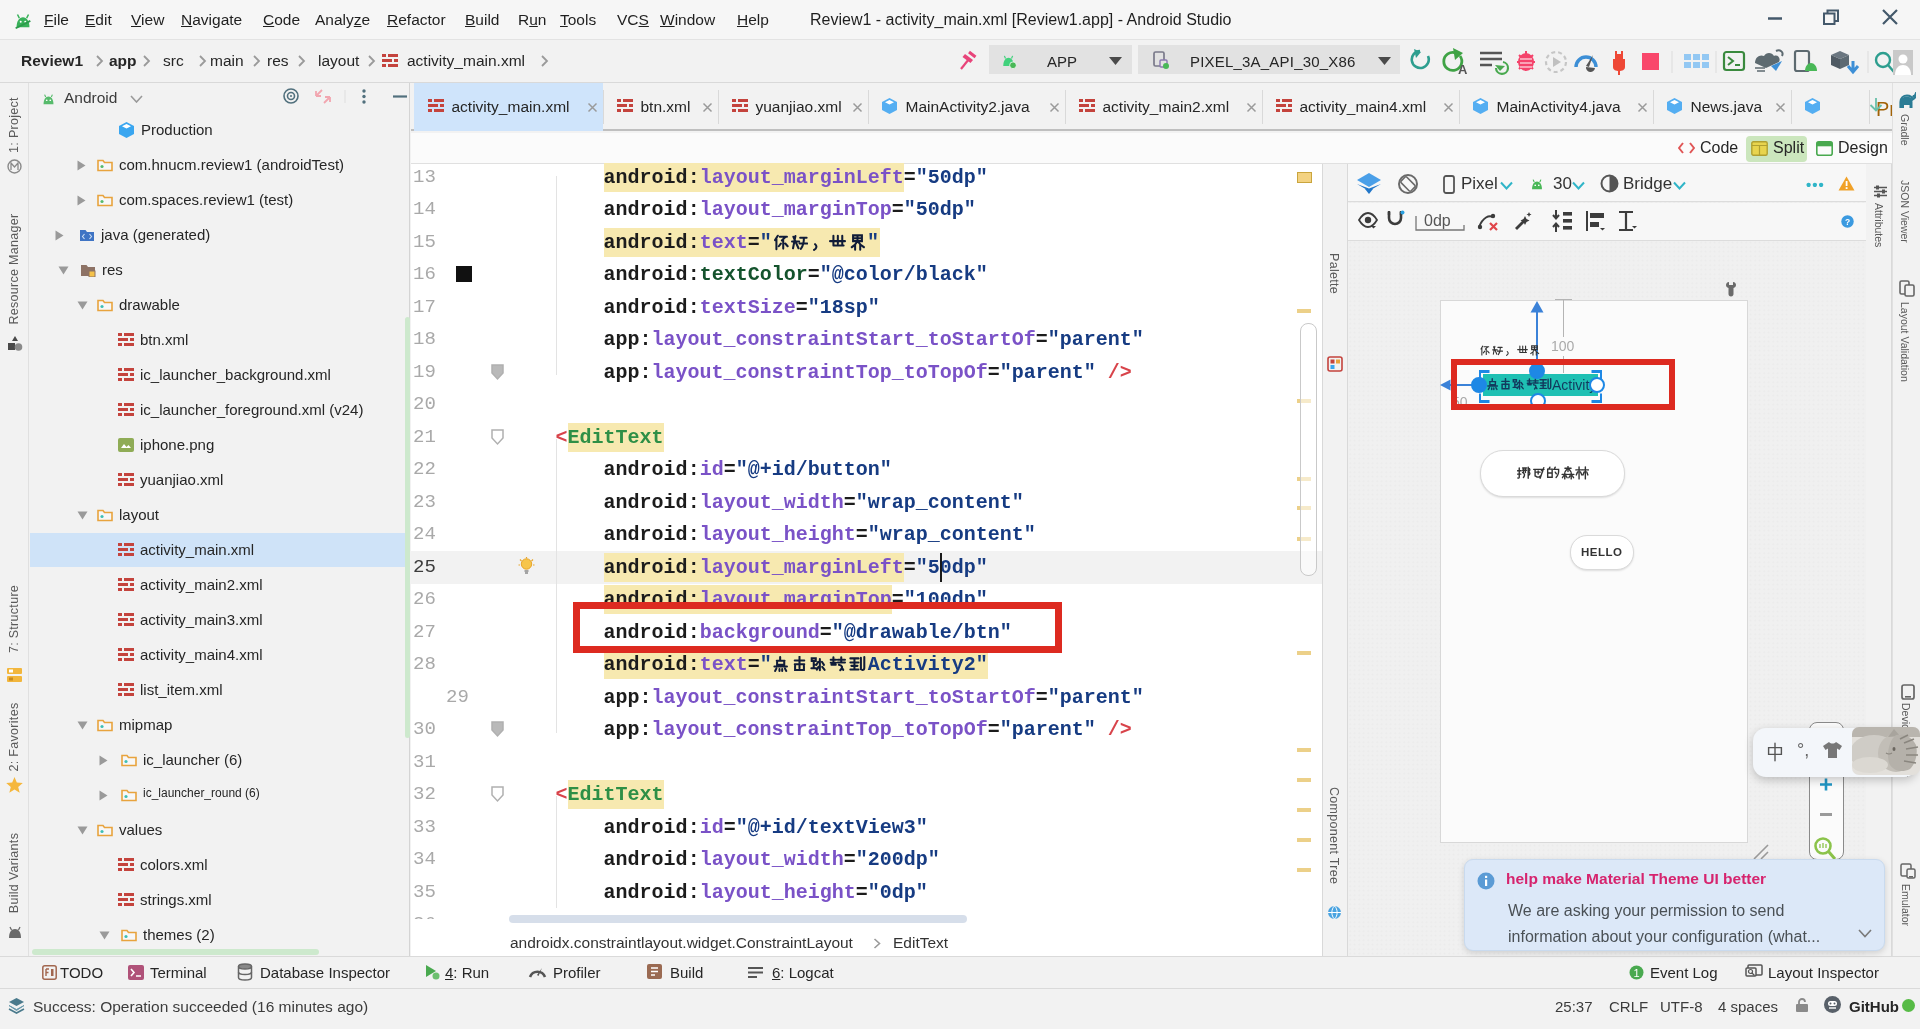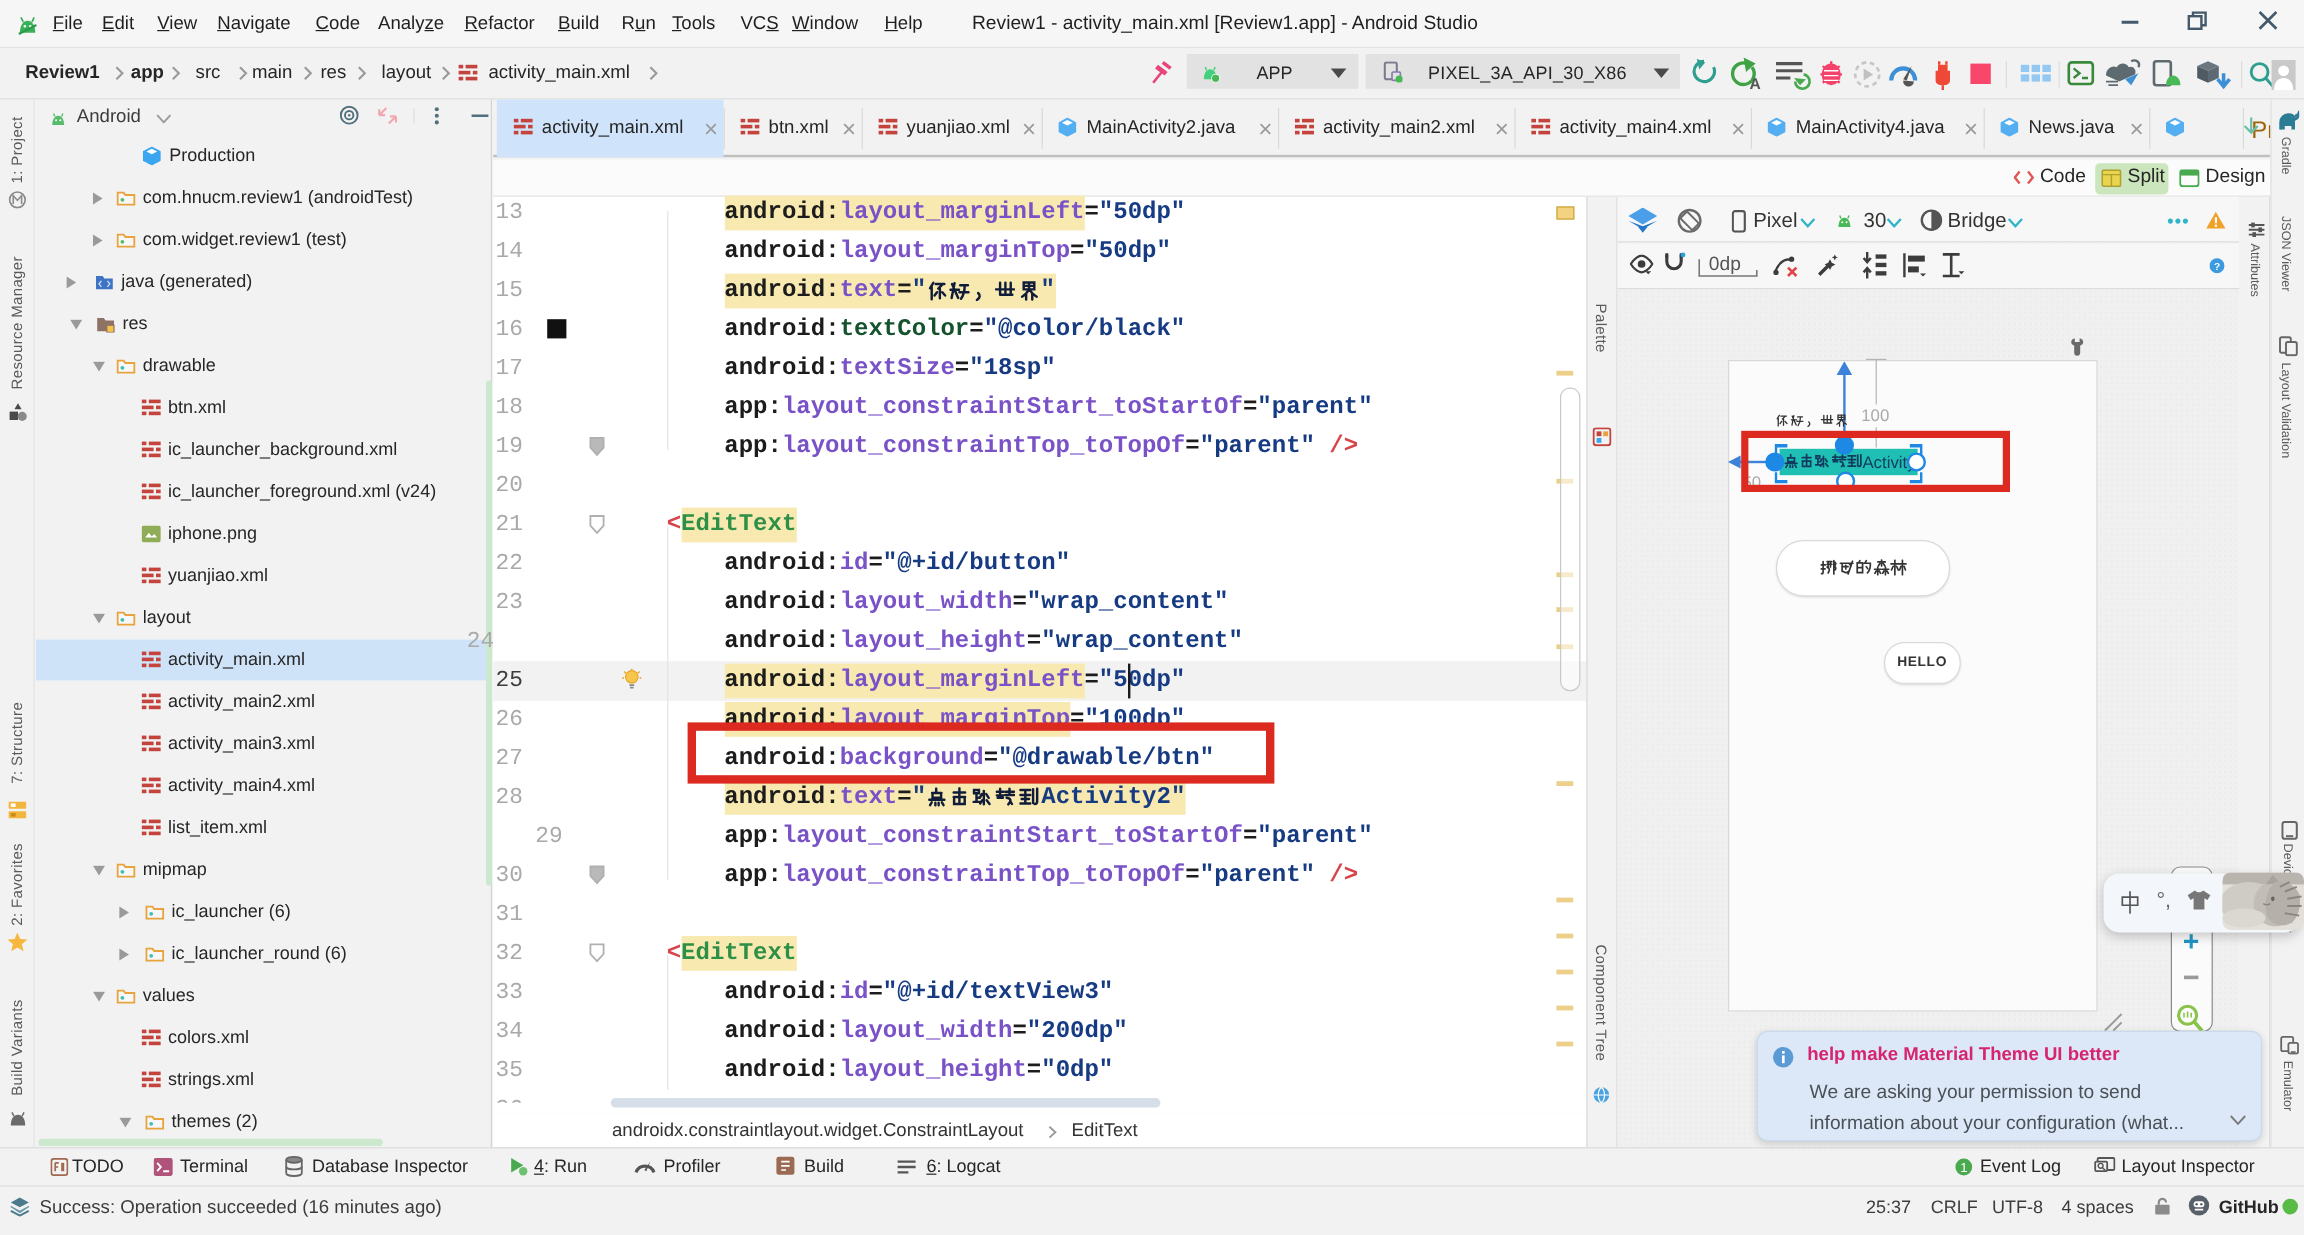--- a/index.html
+++ b/index.html
@@ -294,21 +294,21 @@
     <path d="M0.5 0.5 L8.5 5.5 L0.5 10.5 Z" fill="#9a9a9a"></path>
   </svg>
 <div class="abs" style="left:119px;top:156px;font-size:15px;color:#262626">com.hnucm.review1 (androidTest)</div>
 <svg class="abs" style="left:97px;top:193px" width="16" height="14" viewBox="0 0 16 14">
     <path d="M1 2.5 H6 L7.5 4.5 H15 V12.5 H1 Z" fill="#f7f7f7" stroke="#e8a33d" stroke-width="1.6"></path>
     <circle cx="5" cy="8.5" r="1.6" fill="#57bb6c"></circle>
   </svg>
 <svg class="abs" style="left:77px;top:195px" width="9" height="11" viewBox="0 0 9 11">
     <path d="M0.5 0.5 L8.5 5.5 L0.5 10.5 Z" fill="#9a9a9a"></path>
   </svg>
-<div class="abs" style="left:119px;top:191px;font-size:15px;color:#262626">com.widget.review1 (test)</div>
+<div class="abs" style="left:119px;top:191px;font-size:15px;color:#262626">com.spaces.review1 (test)</div>
 <svg class="abs" style="left:79px;top:228px" width="16" height="14" viewBox="0 0 16 14">
     <path d="M1 2 H6.5 L8 4 H15 V13 H1 Z" fill="#3f74c4"></path>
     <path d="M5.5 6 L3.5 8.5 L5.5 11 M10.5 6 L12.5 8.5 L10.5 11" stroke="#cfe0f5" stroke-width="1.1" fill="none"></path>
   </svg>
 <svg class="abs" style="left:55px;top:230px" width="9" height="11" viewBox="0 0 9 11">
     <path d="M0.5 0.5 L8.5 5.5 L0.5 10.5 Z" fill="#9a9a9a"></path>
   </svg>
 <div class="abs" style="left:101px;top:226px;font-size:15px;color:#262626">java (generated)</div>
 <svg class="abs" style="left:80px;top:263px" width="16" height="14" viewBox="0 0 16 14">
     <path d="M1 2 H6.5 L8 4 H15 V13 H1 Z" fill="#8d7265"></path>
@@ -454,21 +454,21 @@
     <path d="M0.5 0.5 L8.5 5.5 L0.5 10.5 Z" fill="#9a9a9a"></path>
   </svg>
 <div class="abs" style="left:143px;top:751px;font-size:15px;color:#262626">ic_launcher (6)</div>
 <svg class="abs" style="left:121px;top:788px" width="16" height="14" viewBox="0 0 16 14">
     <path d="M1 2.5 H6 L7.5 4.5 H15 V12.5 H1 Z" fill="#f7f7f7" stroke="#e8a33d" stroke-width="1.6"></path>
     <circle cx="5" cy="8.5" r="1.6" fill="#3fbfb4"></circle>
   </svg>
 <svg class="abs" style="left:99px;top:790px" width="9" height="11" viewBox="0 0 9 11">
     <path d="M0.5 0.5 L8.5 5.5 L0.5 10.5 Z" fill="#9a9a9a"></path>
   </svg>
-<div class="abs" style="left:143px;top:786px;font-size:15px;color:#262626">ic_launcher_round (6)</div>
+<div class="abs" style="left:143px;top:786px;font-size:12px;color:#262626">ic_launcher_round (6)</div>
 <svg class="abs" style="left:97px;top:823px" width="16" height="14" viewBox="0 0 16 14">
     <path d="M1 2.5 H6 L7.5 4.5 H15 V12.5 H1 Z" fill="#f7f7f7" stroke="#e8a33d" stroke-width="1.6"></path>
     <circle cx="5" cy="8.5" r="1.6" fill="#3fbfb4"></circle>
   </svg>
 <svg class="abs" style="left:77px;top:826px" width="11" height="9" viewBox="0 0 11 9">
     <path d="M0.5 0.5 H10.5 L5.5 8.5 Z" fill="#9a9a9a"></path>
   </svg>
 <div class="abs" style="left:119px;top:821px;font-size:15px;color:#262626">values</div>
 <svg class="abs" style="left:118px;top:857px" width="16" height="16" viewBox="0 0 16 16">
     <g fill="#c4433d">
@@ -782,21 +782,21 @@
 <div class="abs mono" style="left:413px;top:198.0px;font-size:19px;color:#a9a9a9;">14</div>
 <div class="abs mono" style="left:413px;top:230.5px;font-size:19px;color:#a9a9a9;">15</div>
 <div class="abs mono" style="left:413px;top:263.0px;font-size:19px;color:#a9a9a9;">16</div>
 <div class="abs mono" style="left:413px;top:295.5px;font-size:19px;color:#a9a9a9;">17</div>
 <div class="abs mono" style="left:413px;top:328.0px;font-size:19px;color:#a9a9a9;">18</div>
 <div class="abs mono" style="left:413px;top:360.5px;font-size:19px;color:#a9a9a9;">19</div>
 <div class="abs mono" style="left:413px;top:393.0px;font-size:19px;color:#a9a9a9;">20</div>
 <div class="abs mono" style="left:413px;top:425.5px;font-size:19px;color:#a9a9a9;">21</div>
 <div class="abs mono" style="left:413px;top:458.0px;font-size:19px;color:#a9a9a9;">22</div>
 <div class="abs mono" style="left:413px;top:490.5px;font-size:19px;color:#a9a9a9;">23</div>
-<div class="abs mono" style="left:389px;top:523.0px;font-size:19px;color:#a9a9a9;">24</div>
+<div class="abs mono" style="left:413px;top:523.0px;font-size:19px;color:#a9a9a9;">24</div>
 <div class="abs mono" style="left:413px;top:555.5px;font-size:19px;color:#3c3c3c;">25</div>
 <div class="abs mono" style="left:413px;top:588.0px;font-size:19px;color:#a9a9a9;">26</div>
 <div class="abs mono" style="left:413px;top:620.5px;font-size:19px;color:#a9a9a9;">27</div>
 <div class="abs mono" style="left:413px;top:653.0px;font-size:19px;color:#a9a9a9;">28</div>
 <div class="abs mono" style="left:413px;top:685.5px;font-size:19px;color:#a9a9a9;margin-left:33px;">29</div>
 <div class="abs mono" style="left:413px;top:718.0px;font-size:19px;color:#a9a9a9;">30</div>
 <div class="abs mono" style="left:413px;top:750.5px;font-size:19px;color:#a9a9a9;">31</div>
 <div class="abs mono" style="left:413px;top:783.0px;font-size:19px;color:#a9a9a9;">32</div>
 <div class="abs mono" style="left:413px;top:815.5px;font-size:19px;color:#a9a9a9;">33</div>
 <div class="abs mono" style="left:413px;top:848.0px;font-size:19px;color:#a9a9a9;text-align:center;">34</div>

